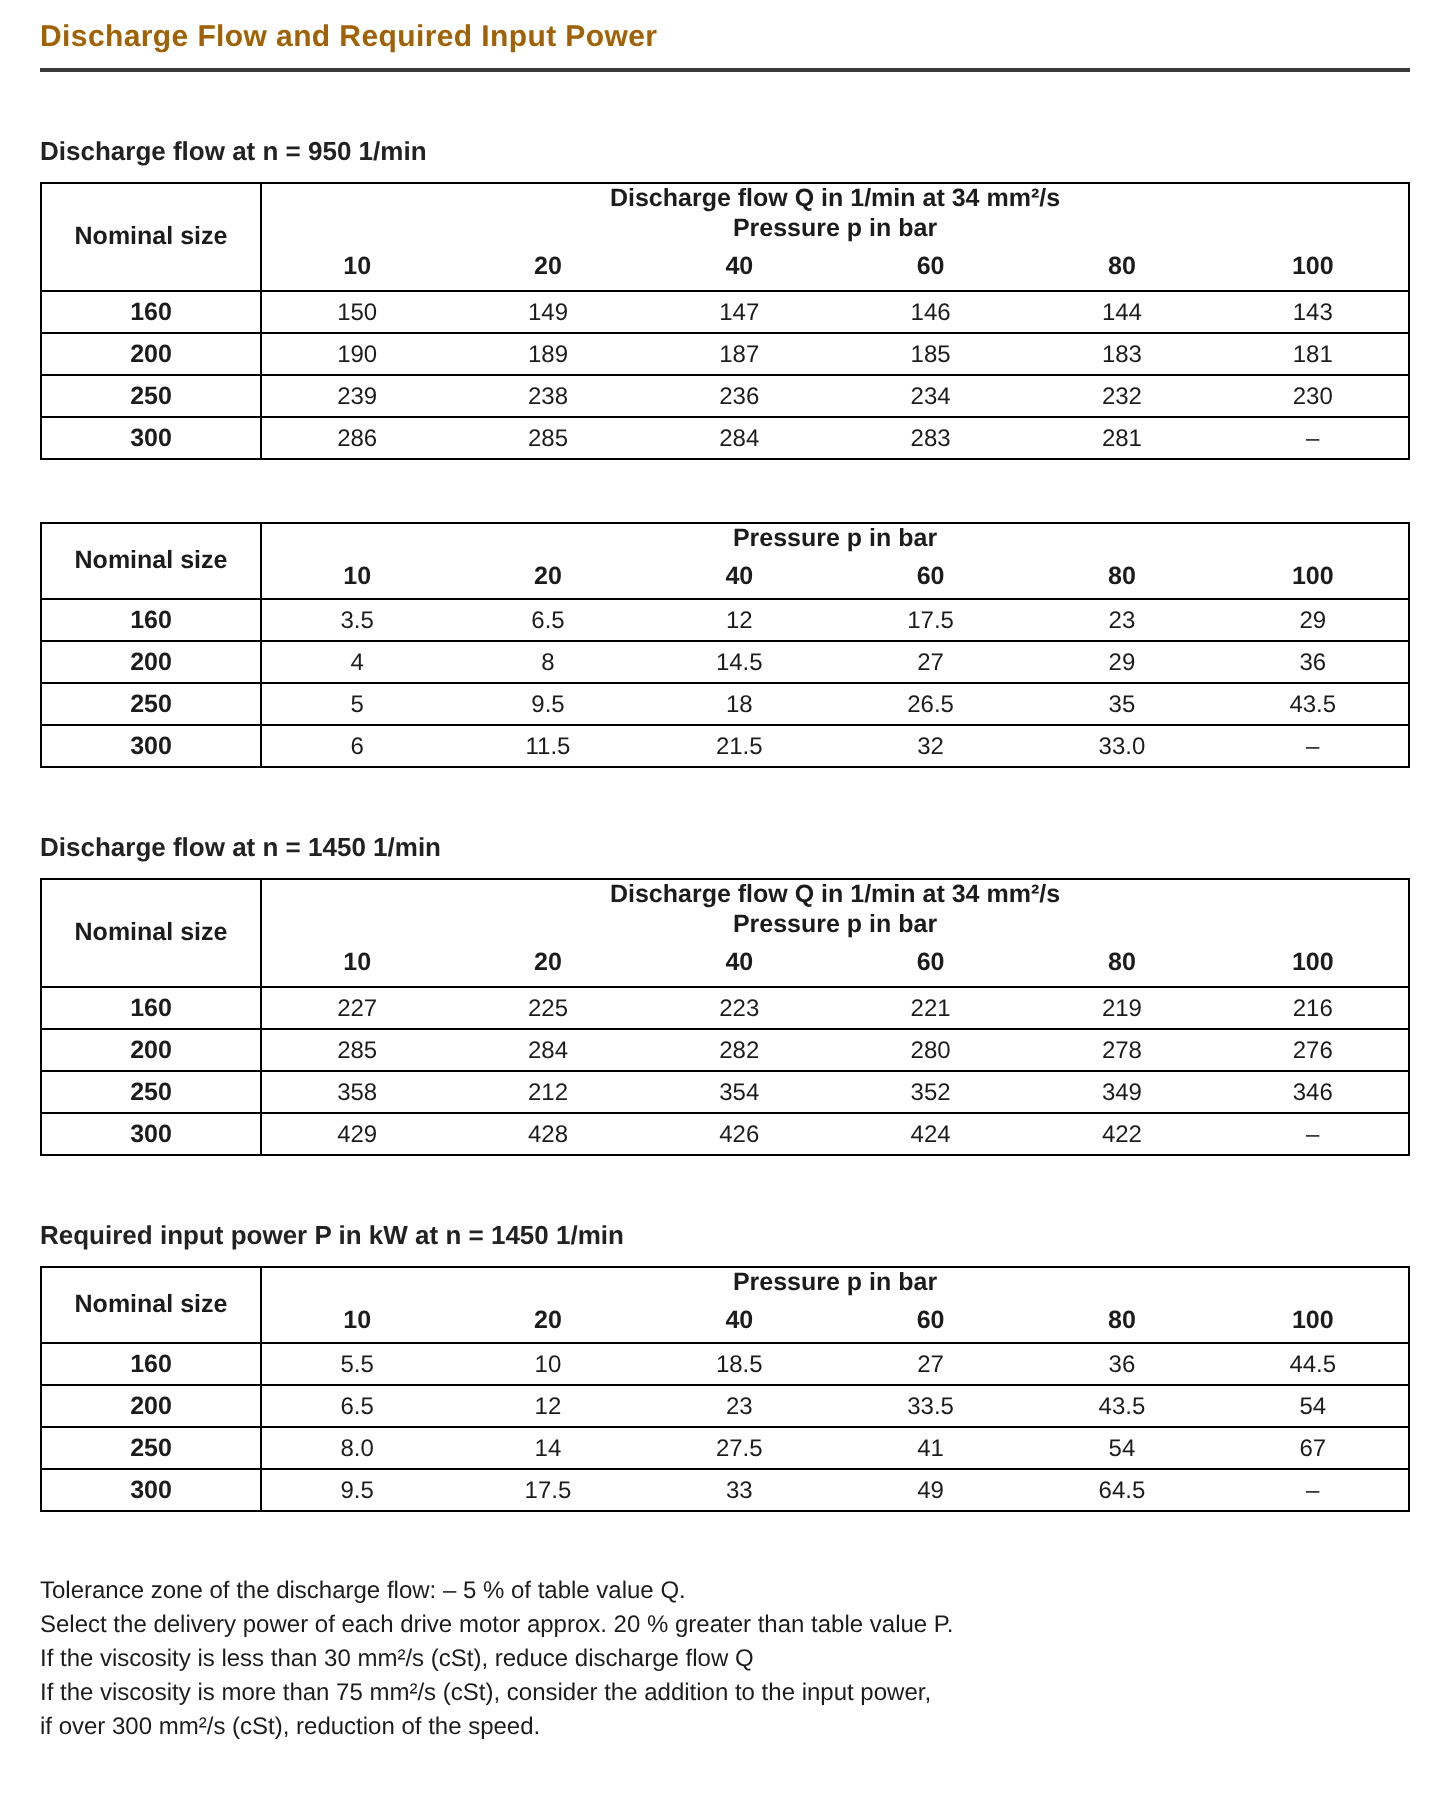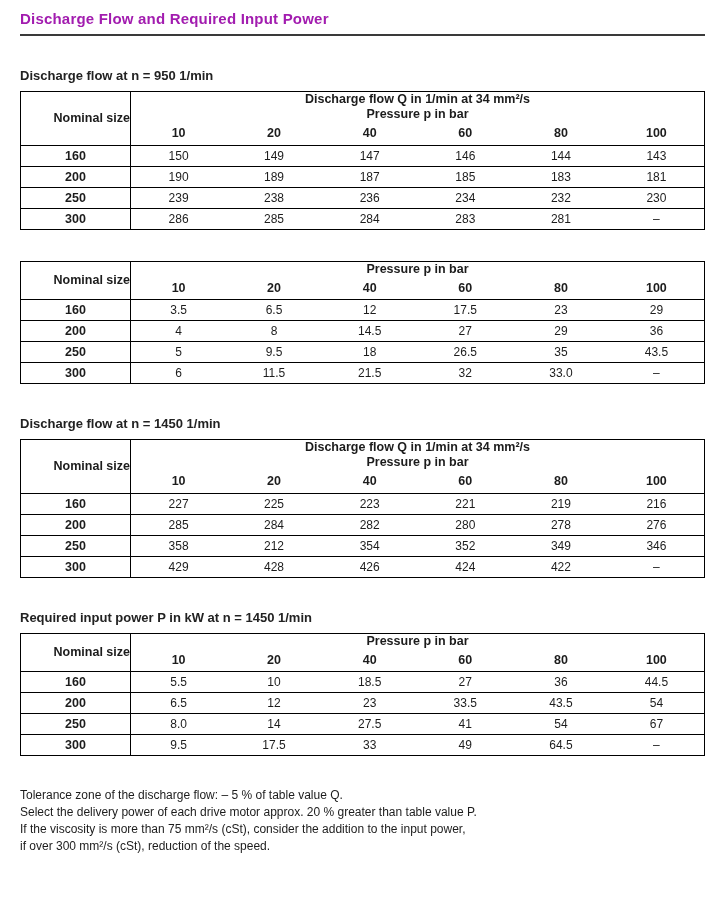--- a/index.html
+++ b/index.html
@@ -10,21 +10,21 @@
     overflow: hidden;
     font-family: "Liberation Sans", sans-serif;
     color: #1c1c1c;
   }
   .page { padding: 10px 20px 0 20px; }
 
   h1.page-title {
     font-size: 15px;
     font-weight: bold;
     letter-spacing: 0.2px;
-    color: #a21caf;
+    color: #a16207;
   }
   .title-rule {
     height: 2px;
     background: #3a3a3a;
     margin-top: 7px;
     margin-bottom: 27px;
   }
 
   section.table-section { margin-bottom: 31px; }
   section.table-section h2 {
@@ -48,21 +48,20 @@
     text-align: center;
     vertical-align: middle;
     padding: 0;
     color: #1c1c1c;
   }
 
   th.corner {
     border-right: 1px solid #000;
     font-weight: bold;
     font-size: 12.5px;
-    text-align: right;
   }
   th.caption-cell { padding-top: 0; text-align: center; }
   .caption-line {
     font-weight: bold;
     line-height: 15px;
     font-size: 12.5px;
   }
   tr.pressure-row th {
     height: 23px;
     font-weight: bold;
@@ -364,16 +363,17 @@
               <td class="value-cell">64.5</td>
               <td class="value-cell">–</td>
             </tr>
           </tbody>
         </table>
       </section>
     </div>
   <div class="notes" id="notes-area">
       <div class="note-line">Tolerance zone of the discharge flow: – 5 % of table value Q.</div>
       <div class="note-line">Select the delivery power of each drive motor approx. 20 % greater than table value P.</div>
+      <div class="note-line">If the viscosity is less than 30 mm²/s (cSt), reduce discharge flow Q</div>
       <div class="note-line">If the viscosity is more than 75 mm²/s (cSt), consider the addition to the input power,</div>
       <div class="note-line">if over 300 mm²/s (cSt), reduction of the speed.</div>
     </div>
 </div>
 
 </body></html>

